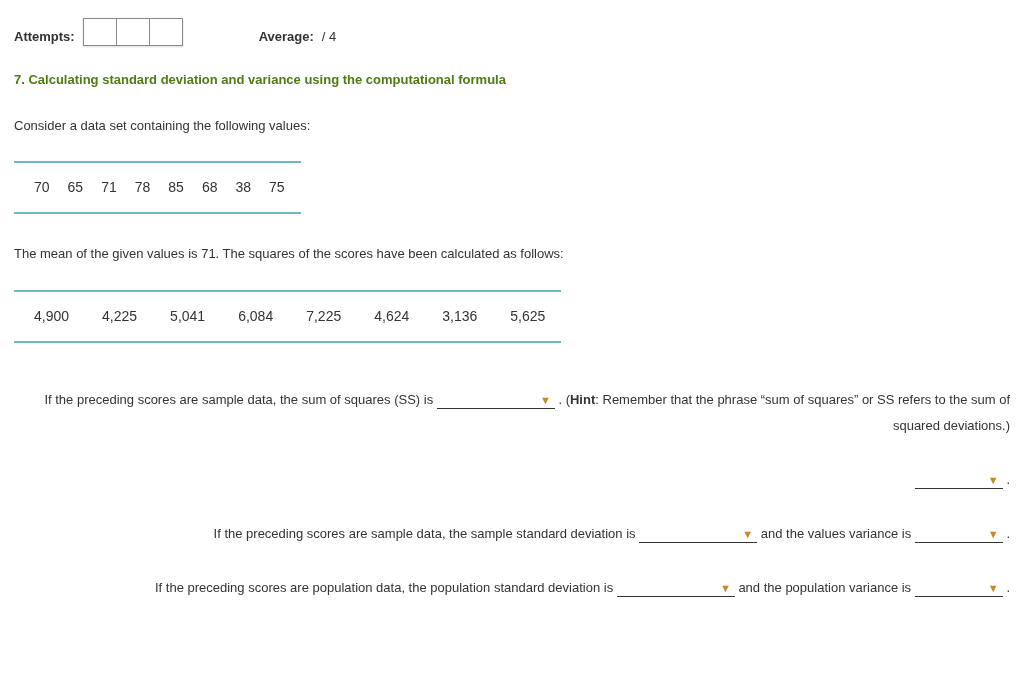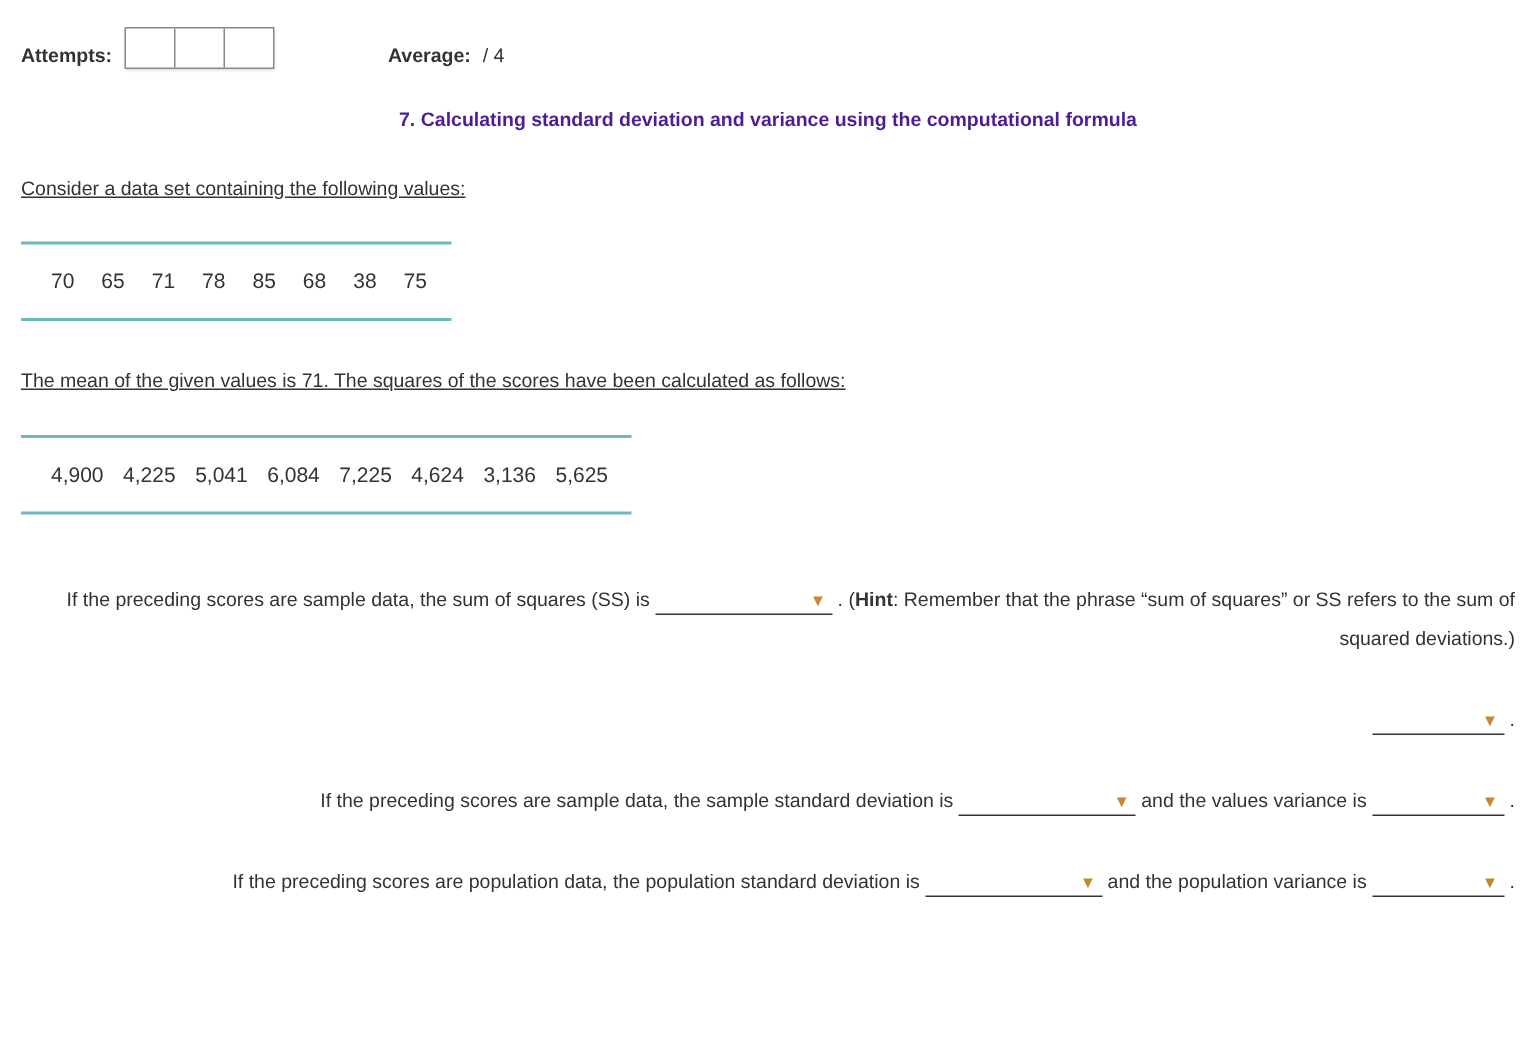--- a/index.html
+++ b/index.html
@@ -26,43 +26,41 @@
     height: 26px;
     box-shadow: 0 1px 2px rgba(0,0,0,0.15);
   }
   .attempts-box {
     width: 32px;
     border-right: 1px solid #888;
   }
   .attempts-box:last-child { border-right: none; }
   .avg-spacer { width: 60px; }
   .question-title {
-    color: #4c1d95;
+    color: #4d7c0f;
     font-weight: bold;
     font-size: 13px;
     margin-bottom: 26px;
-    text-align: center;
   }
   .para {
     margin-bottom: 26px;
-    text-decoration: underline;
   }
   .data-row {
     display: flex;
     gap: 18px;
     padding: 14px 16px 14px 20px;
     border-top: 2px solid #6fb8bf;
     border-bottom: 2px solid #6fb8bf;
     margin: 10px 0 30px 0;
     width: fit-content;
     font-size: 14px;
     align-items: flex-end;
   }
   .data-row2 {
-    gap: 13px;
+    gap: 33px;
   }
   .qline {
     margin-bottom: 28px;
     line-height: 2;
     text-align: right;
   }
   .dropdown {
     display: inline-flex;
     align-items: flex-end;
     justify-content: flex-end;

